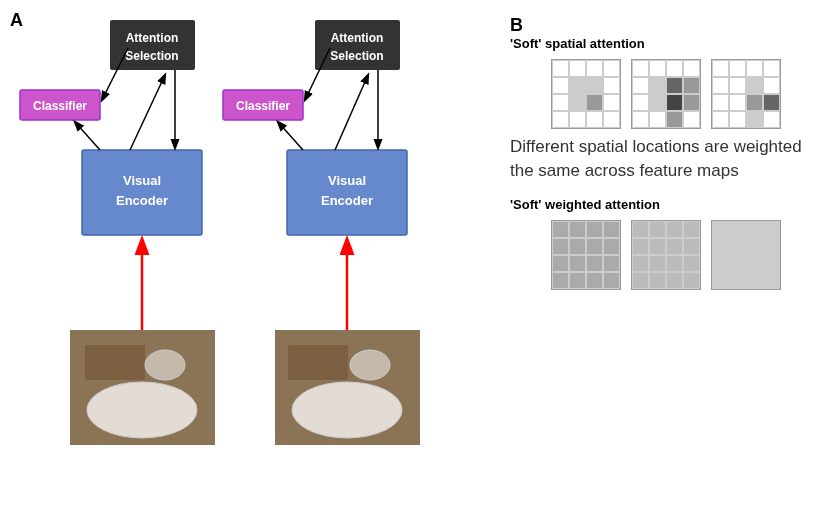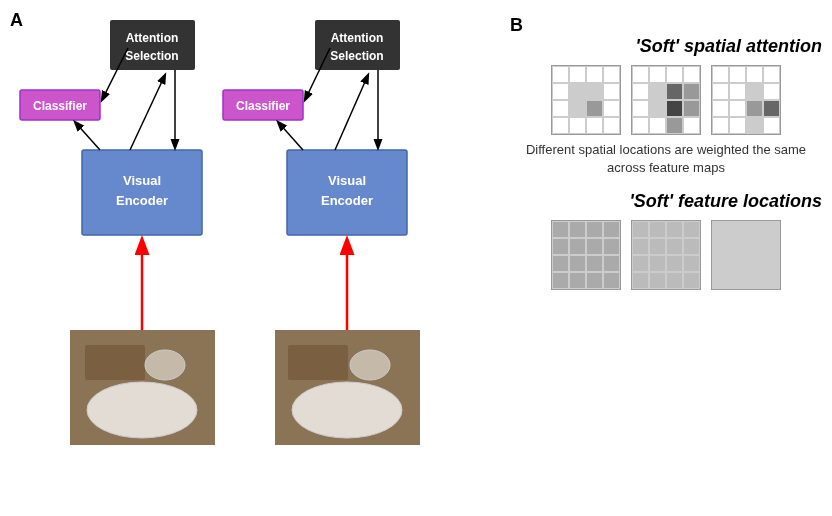--- a/index.html
+++ b/index.html
@@ -35,35 +35,34 @@
       flex: 1;
       padding-left: 20px;
       padding-top: 5px;
     }
     .section-b-label {
       font-size: 18px;
       font-weight: bold;
       margin-bottom: 8px;
     }
     .attention-type-title {
-      font-size: 18px;
+      font-size: 13px;
       font-weight: bold;
-      text-align: right;
+      text-align: left;
       margin-bottom: 8px;
-      font-style: italic;
     }
     .grids-row {
       display: flex;
       gap: 10px;
       justify-content: center;
       margin-bottom: 6px;
     }
     .grid-caption {
-      font-size: 13px;
-      text-align: center;
+      font-size: 17px;
+      text-align: left;
       margin-bottom: 14px;
       line-height: 1.4;
       color: #333;
     }
     .attention-grid {
       display: grid;
       grid-template-columns: repeat(4, 1fr);
       grid-template-rows: repeat(4, 1fr);
       width: 70px;
       height: 70px;
@@ -227,21 +226,21 @@
           <div class="grid-cell c-light"></div>
           <div class="grid-cell c-white"></div>
         </div>
       </div>
       <div class="grid-caption">Different spatial locations are weighted the
 same across feature maps</div>
     </div>
 
     
     <div>
-      <div class="attention-type-title">'Soft' feature locations</div>
+      <div class="attention-type-title">'Soft' weighted attention</div>
       <div class="grids-row">
 
         <div class="attention-grid">
           <div class="grid-cell c-gray1"></div>
           <div class="grid-cell c-gray1"></div>
           <div class="grid-cell c-gray1"></div>
           <div class="grid-cell c-gray1"></div>
           <div class="grid-cell c-gray1"></div>
           <div class="grid-cell c-gray1"></div>
           <div class="grid-cell c-gray1"></div>

